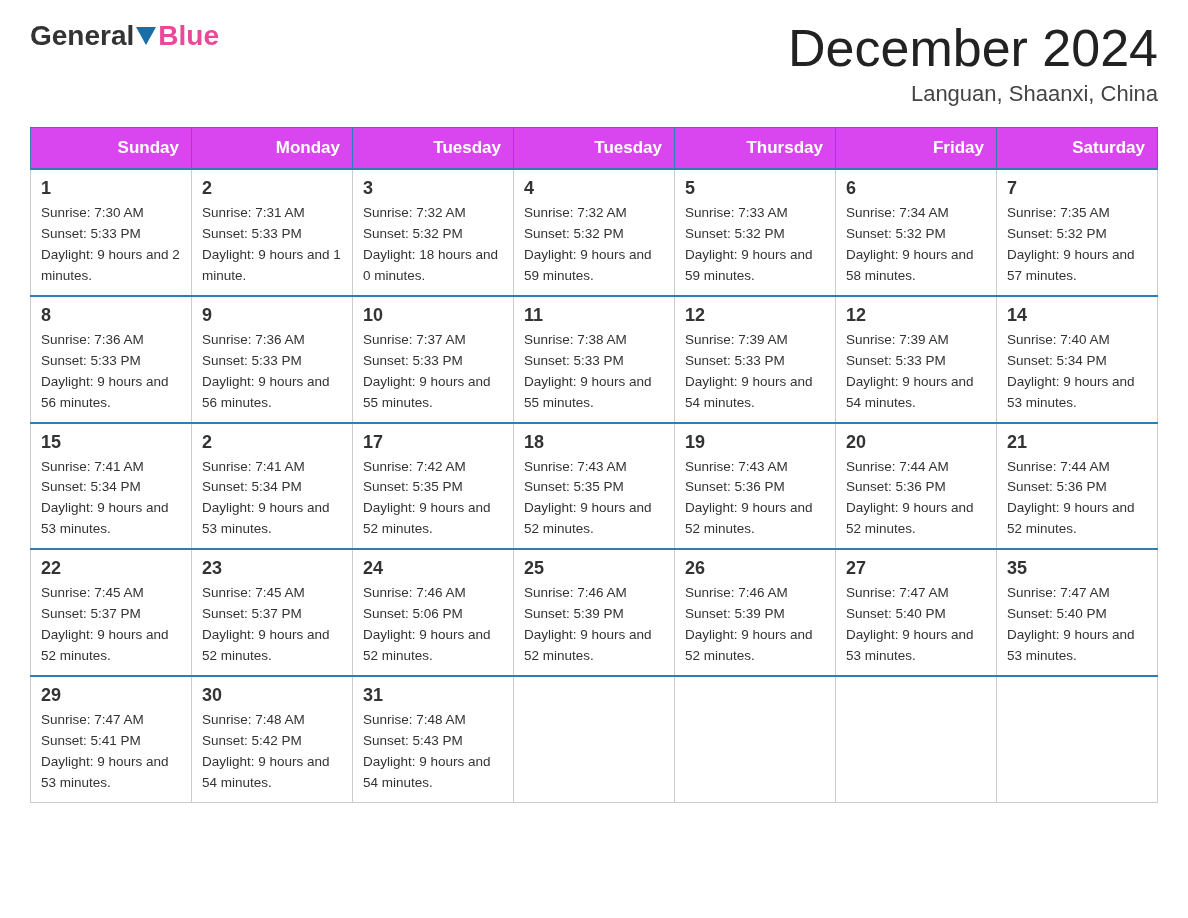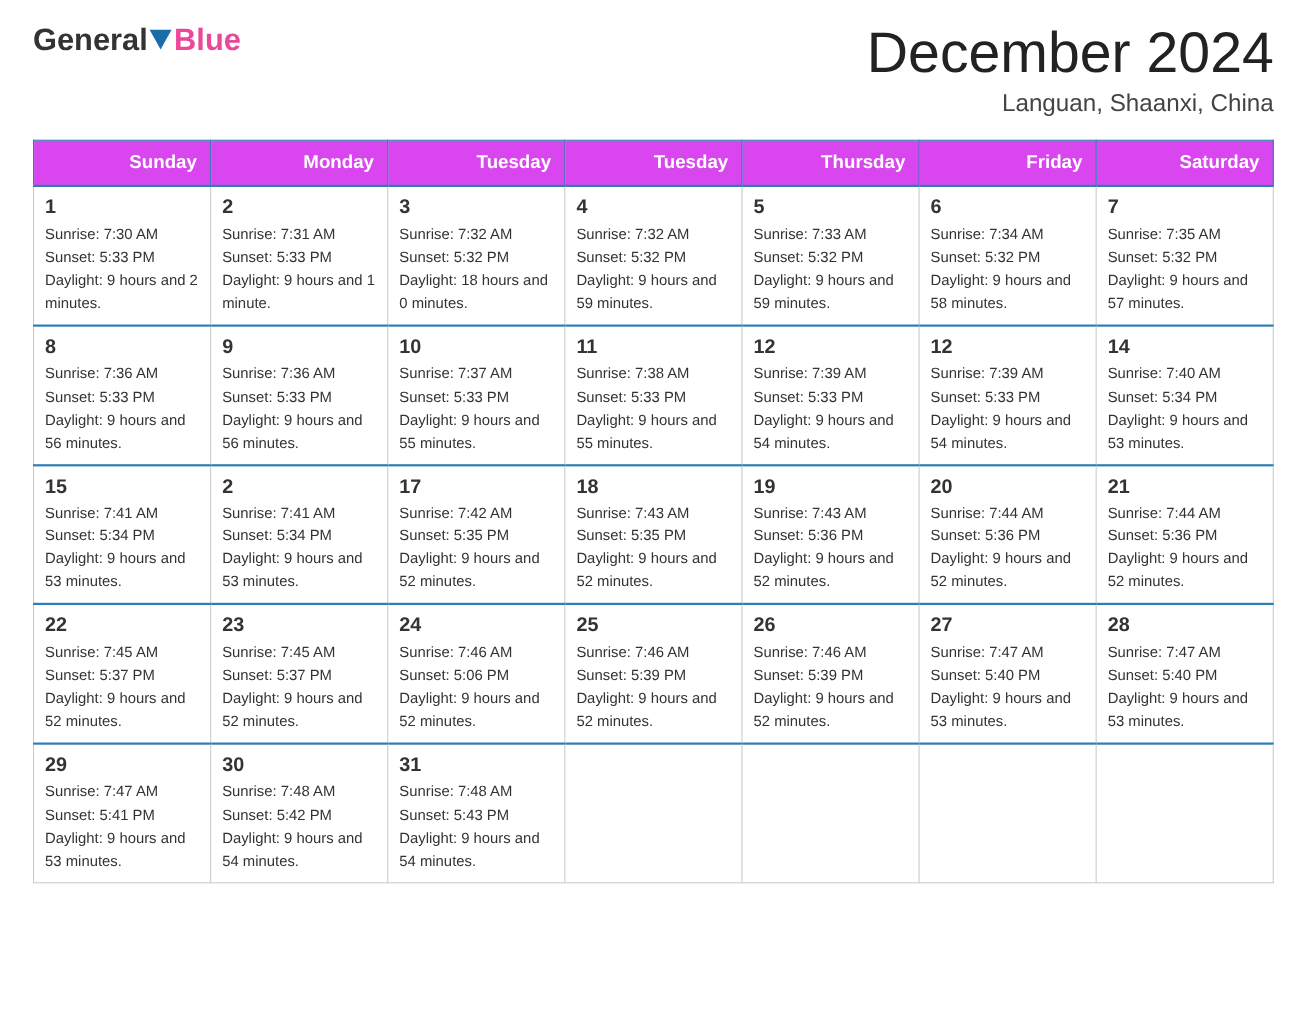--- a/index.html
+++ b/index.html
@@ -348,21 +348,21 @@
       </td>
         <td>
         <span class="day-number">27</span>
         <div class="day-info">
           <span>Sunrise: 7:47 AM</span><br>
           <span>Sunset: 5:40 PM</span><br>
           <span>Daylight: 9 hours and 53 minutes.</span>
         </div>
       </td>
         <td>
-        <span class="day-number">28</span>
+        <span class="day-number">35</span>
         <div class="day-info">
           <span>Sunrise: 7:47 AM</span><br>
           <span>Sunset: 5:40 PM</span><br>
           <span>Daylight: 9 hours and 53 minutes.</span>
         </div>
       </td>
       </tr>
       <tr>
         <td>
         <span class="day-number">29</span>

